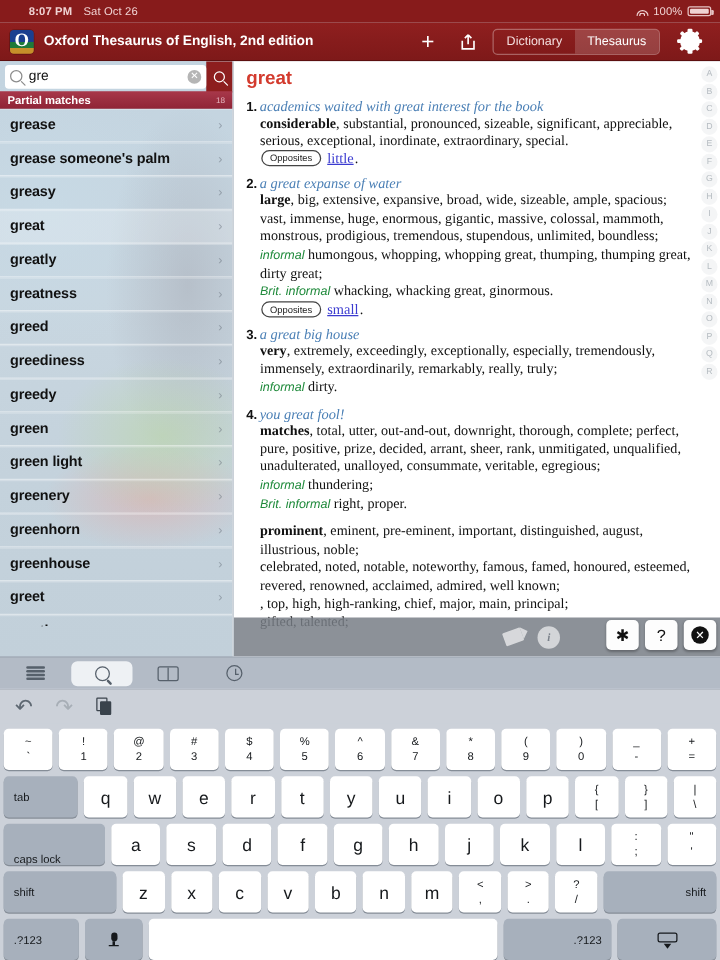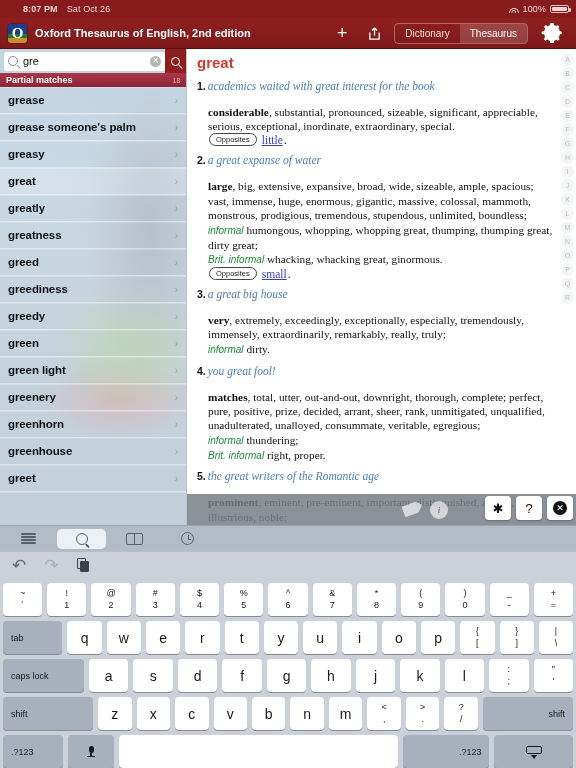--- a/index.html
+++ b/index.html
@@ -99,21 +99,21 @@
   
   #content{flex:1;background:#fff;position:relative;overflow:hidden;
      border-left:1px solid #b9c2cc;}
   #contentinner{padding:6px 22px 0 10px;}
   .hw{font-family:"Liberation Sans",sans-serif;font-size:15px;font-weight:bold;color:#d33b2e;line-height:1.1;}
   .pos{font-size:10px;font-weight:bold;color:#1f8a3b;margin-top:2px;display:flex;align-items:center;gap:3px;}
   .pos .tri{width:0;height:0;border-left:4px solid #1f8a3b;border-top:3px solid transparent;border-bottom:3px solid transparent;}
   .sense{margin-top:8px;}
   .sense .ex{font-family:"Liberation Serif",serif;font-size:11.5px;color:#4a7fb5;font-style:italic;}
   .sense .ex b{color:#111;font-style:normal;font-family:"Liberation Sans",sans-serif;font-size:10.5px;font-weight:bold;margin-right:2px;}
-  .syn{font-family:"Liberation Serif",serif;font-size:11.3px;color:#111;line-height:1.28;margin-top:13px;padding-left:11px;}
+  .syn{font-family:"Liberation Serif",serif;font-size:11.3px;color:#111;line-height:1.28;margin-top:0;padding-left:11px;}
   .syn b{font-weight:bold;}
   .syn .reg{color:#1f8a3b;font-style:italic;font-family:"Liberation Sans",sans-serif;font-size:10px;}
   .oppline{padding-left:12px;display:flex;align-items:flex-end;gap:5px;}
   .oppbadge{border:1px solid #444;border-radius:9px;font-size:7.5px;padding:1px 6px;color:#222;
      font-family:"Liberation Sans",sans-serif;}
   .opplink{font-family:"Liberation Serif",serif;font-size:11.5px;color:#3b3bd0;text-decoration:underline;}
   .oppdot{font-family:"Liberation Serif",serif;font-size:11.5px;color:#111;margin-left:-4px;}
 
   
   #alphaidx{position:absolute;right:1px;top:4px;bottom:0;width:15px;z-index:3;
@@ -352,21 +352,20 @@
           </div>
           <div class="sense">
             <div class="ex"><b>3.</b>a great big house</div>
             <div class="syn"><b>very</b>, extremely, exceedingly, exceptionally, especially, tremendously, immensely, extraordinarily, remarkably, really, truly;<br><span class="reg">informal</span> dirty.</div>
           </div>
           <div class="sense">
             <div class="ex"><b>4.</b>you great fool!</div>
             <div class="syn"><b>matches</b>, total, utter, out-and-out, downright, thorough, complete; perfect, pure, positive, prize, decided, arrant, sheer, rank, unmitigated, unqualified, unadulterated, unalloyed, consummate, veritable, egregious;<br><span class="reg">informal</span> thundering;<br><span class="reg">Brit. informal</span> right, proper.</div>
           </div>
           <div class="sense">
-            <div class="ex"><b>5.</b>the great writers of the Romantic age</div>
             <div class="syn"><b>prominent</b>, eminent, pre-eminent, important, distinguished, august, illustrious, noble;<br>celebrated, noted, notable, noteworthy, famous, famed, honoured, esteemed, revered, renowned, acclaimed, admired, well known;<br>, top, high, high-ranking, chief, major, main, principal;<br>gifted, talented;</div>
           </div>
         </div>
     </div>
 
     <div id="alphaidx">
         <div>A</div>
         <div>B</div>
         <div>C</div>
         <div>D</div>
@@ -530,21 +529,21 @@
         <div class="key" style="flex: 1 1 0%;">
           <span class="up">}</span>
           <span class="lo">]</span>
         </div>
         <div class="key" style="flex: 1 1 0%;">
           <span class="up">|</span>
           <span class="lo">\</span>
         </div>
       </div>
       <div class="krow">
-        <div class="key dark lbl-left" style="flex: 1.85 1 0%;">
+        <div class="key dark lbl-left" style="flex: 1.85 1 0%; justify-content: flex-end;">
           <span class="lbl">caps lock</span>
         </div>
         <div class="key" style="flex: 1 1 0%;">
           <span class="single">a</span>
         </div>
         <div class="key" style="flex: 1 1 0%;">
           <span class="single">s</span>
         </div>
         <div class="key" style="flex: 1 1 0%;">
           <span class="single">d</span>

